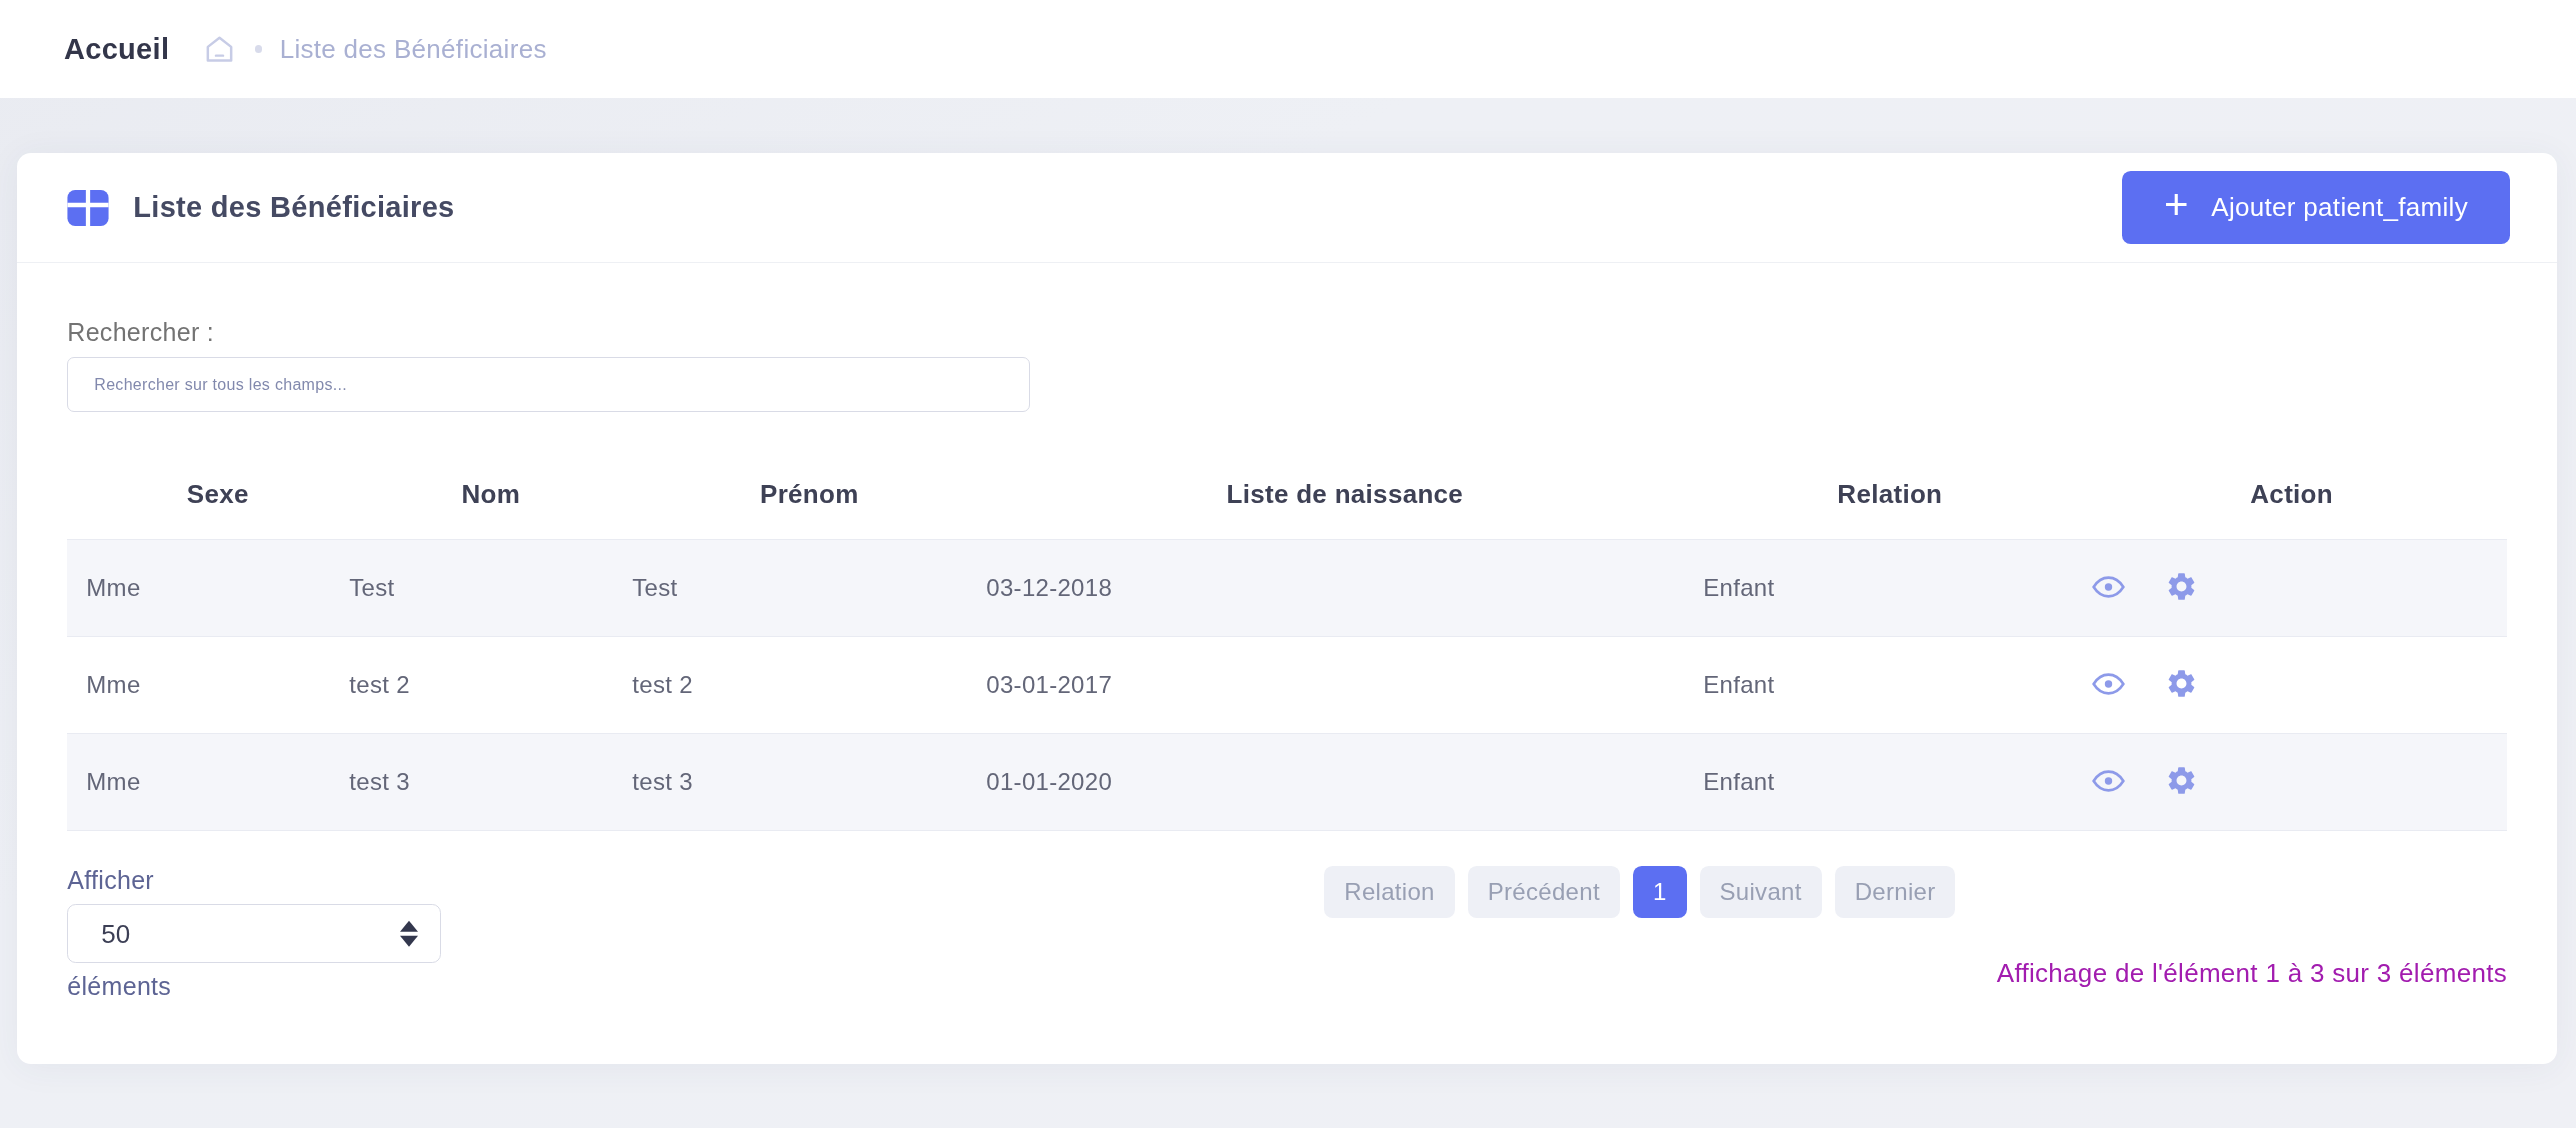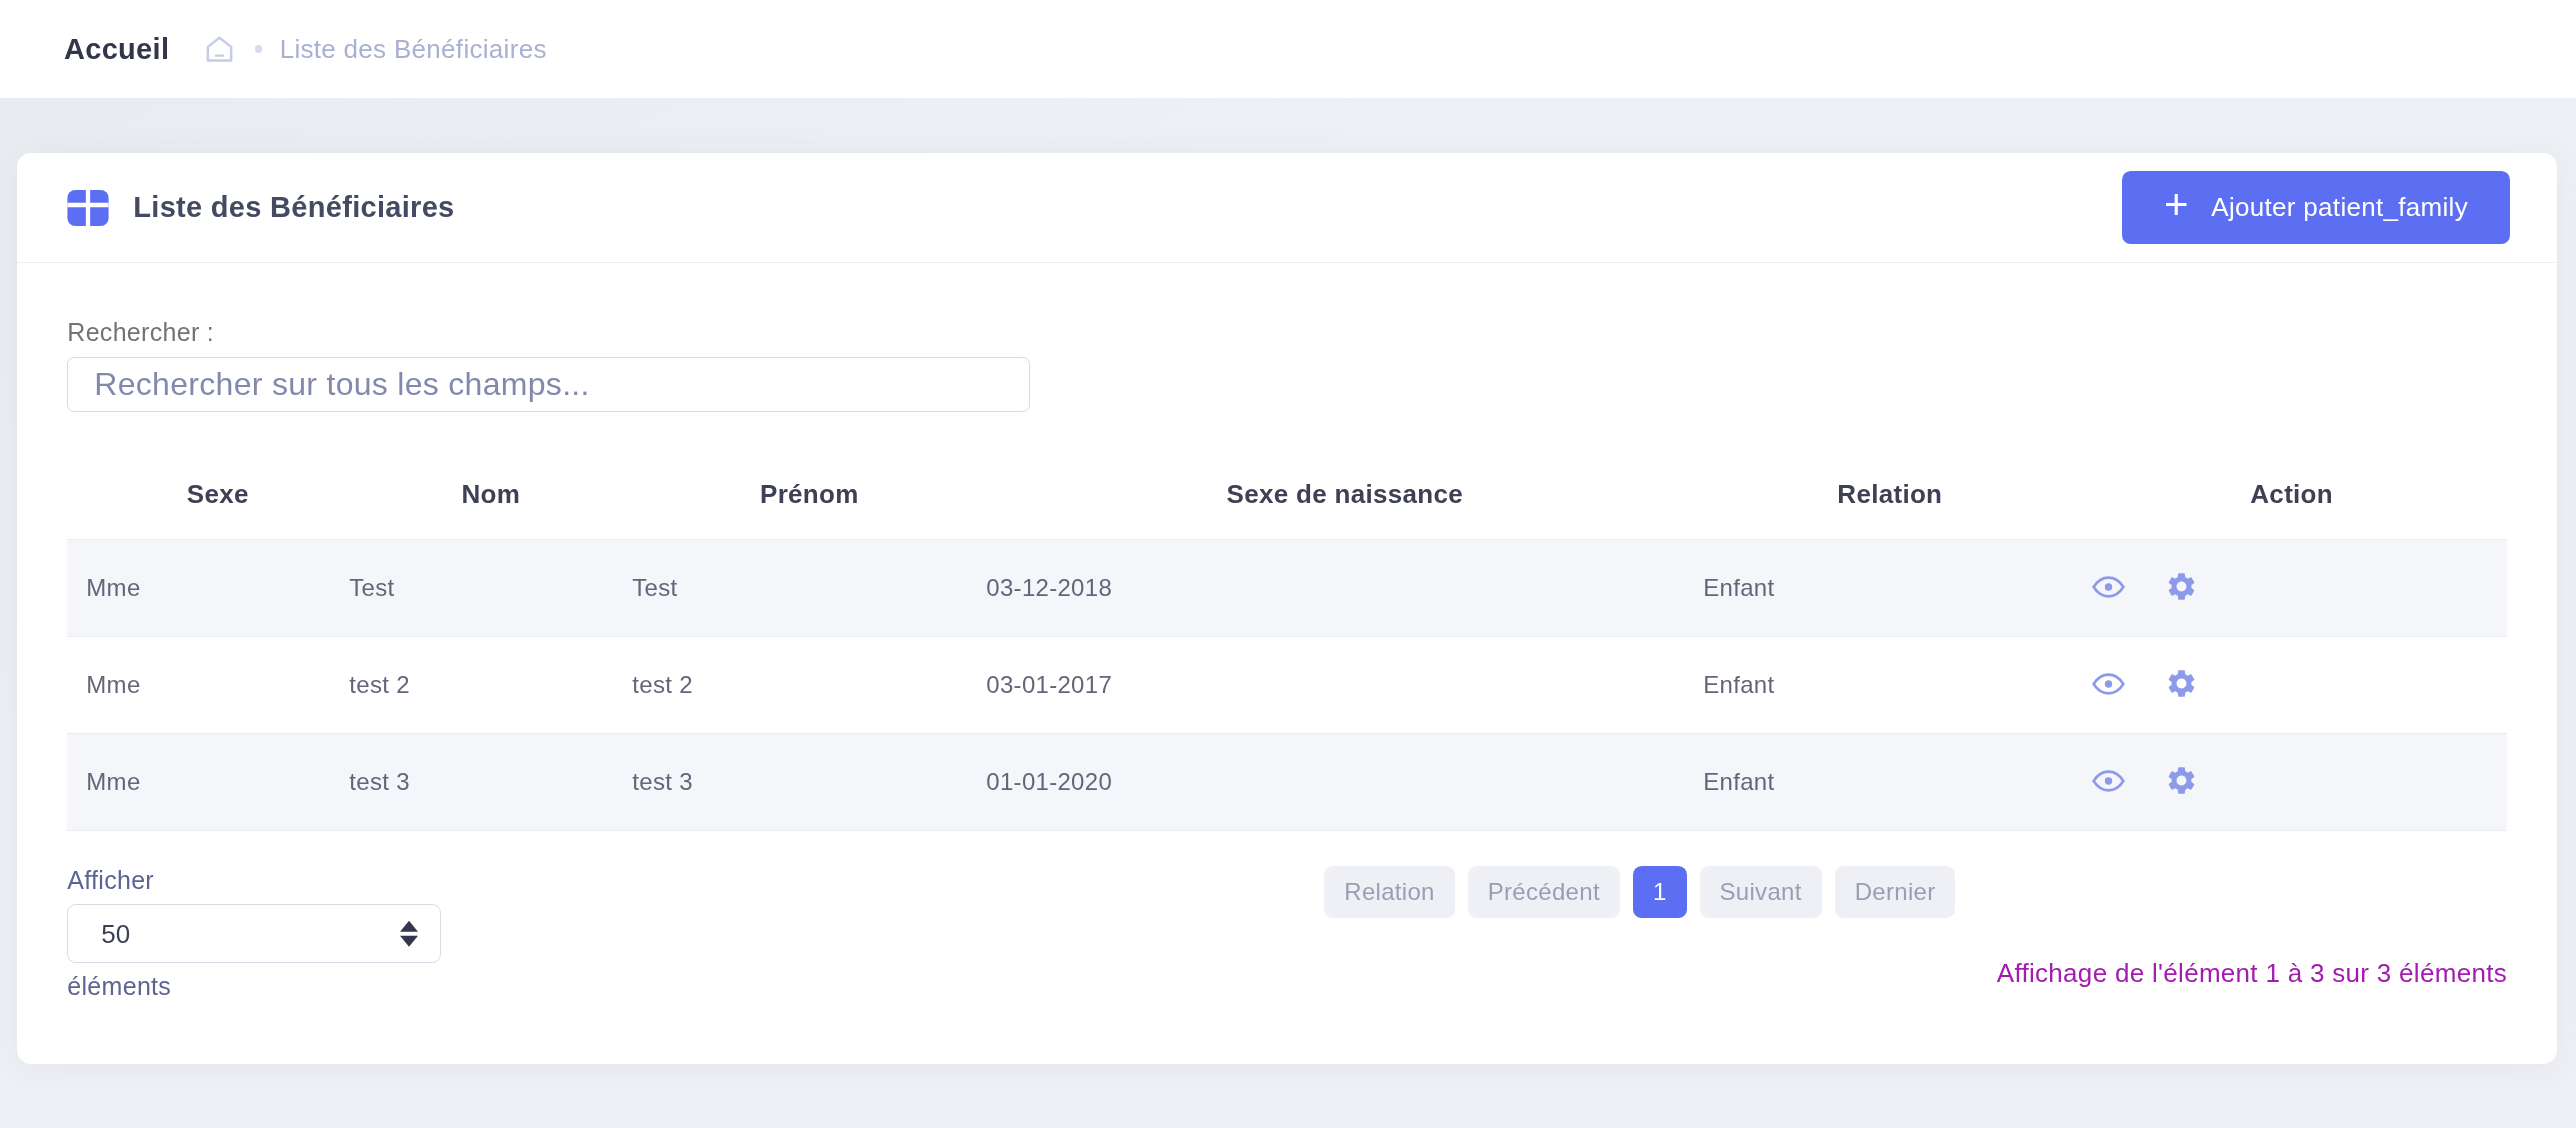--- a/index.html
+++ b/index.html
@@ -55,21 +55,21 @@
   }
 
   
   .card-body { padding:0 50px 54px 50px; }
 
   .search { margin-top:55px; }
   .search-label { display:block; font-size:25px; color:#737373; letter-spacing:0.3px; }
   .search-input {
     margin-top:10.4px; width:963px; height:55px;
     border:1.7px solid #d9dbe6; border-radius:7px;
-    padding:18px 26px; font-family:inherit; font-size:32px; color:#3f4254;
+    padding:18px 26px; font-family:inherit; font-size:16px; color:#3f4254;
     outline:none; background:#fff;
   }
   .search-input::placeholder { color:#8289ad; opacity:1; letter-spacing:0.3px; }
 
   
   table { width:100%; border-collapse:collapse; margin-top:43px; }
   thead th {
     text-align:center; font-size:26px; font-weight:700; color:#3e4155;
     letter-spacing:0.3px; padding:24px 0 29px 0;
   }
@@ -167,21 +167,21 @@
             <col style="width:354px">
           <col style="width:717px">
             <col style="width:373px">
             <col>
         </colgroup>
         <thead>
           <tr>
             <th>Sexe</th>
             <th>Nom</th>
             <th>Prénom</th>
-            <th>Sexe de naissance</th>
+            <th>Liste de naissance</th>
             <th>Relation</th>
             <th>Action</th>
           </tr>
         </thead>
         <tbody>
           <tr>
             <td>Mme</td>
             <td>Test</td>
             <td>Test</td>
             <td>03-12-2018</td>

